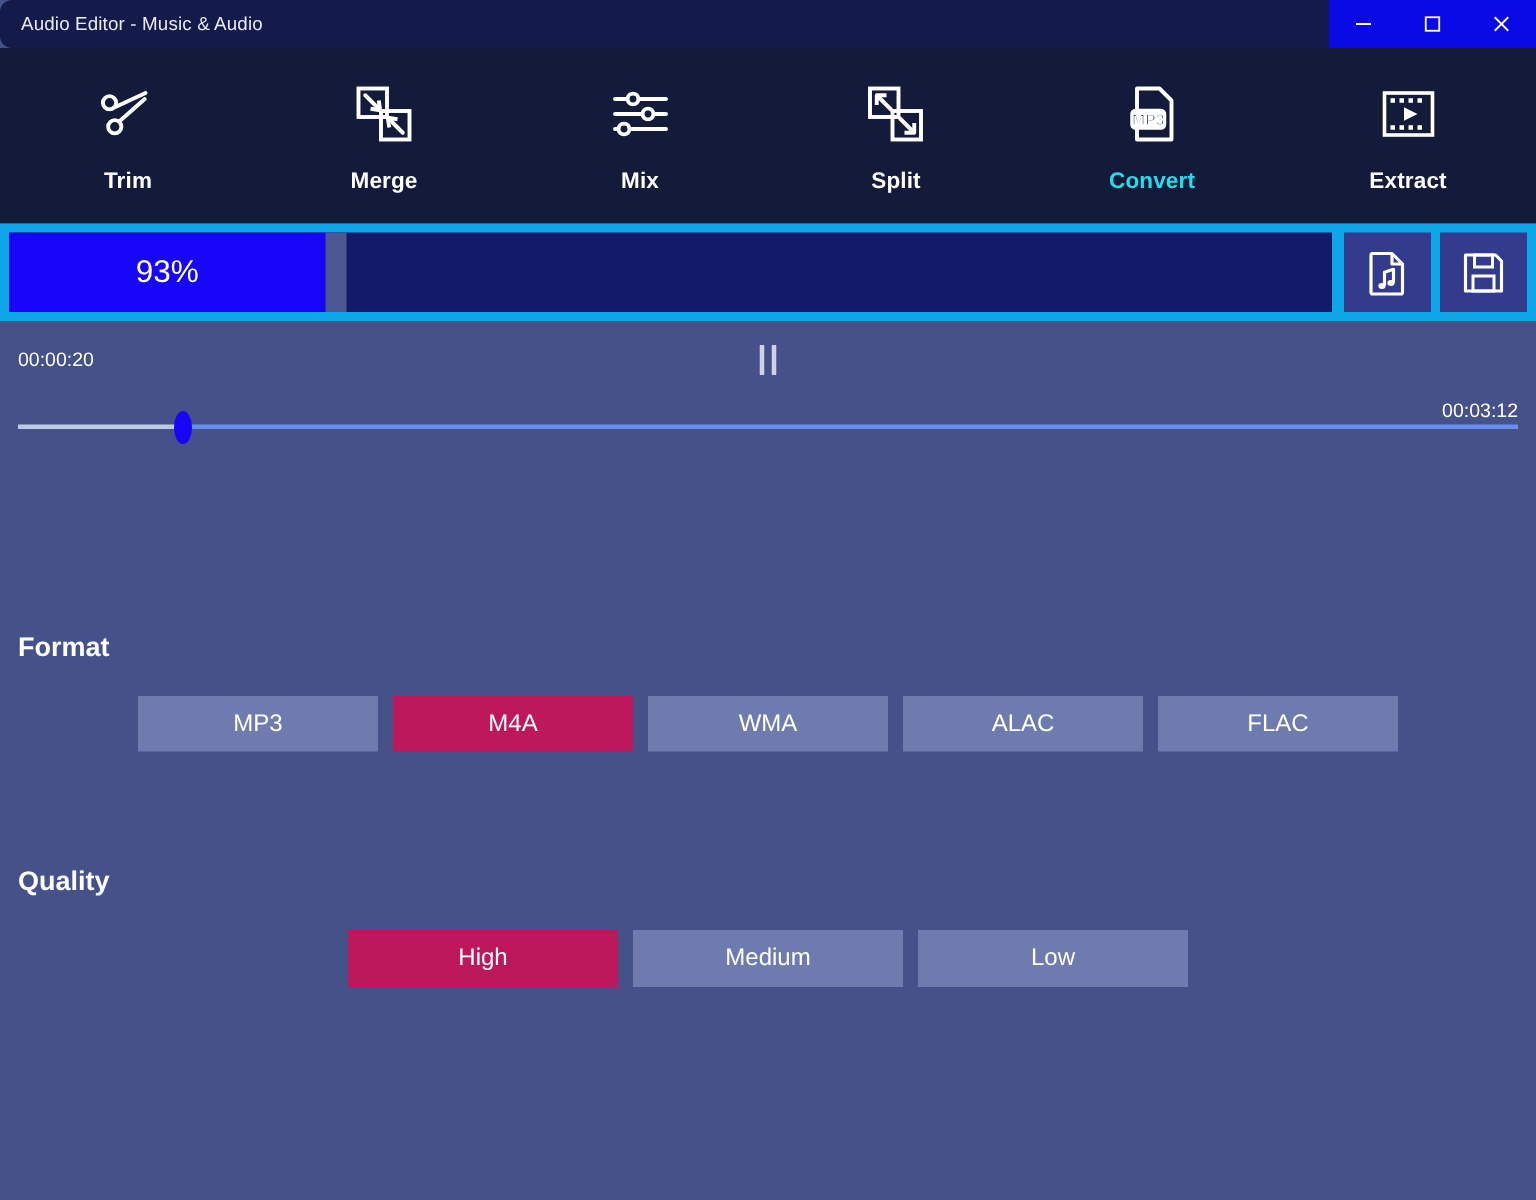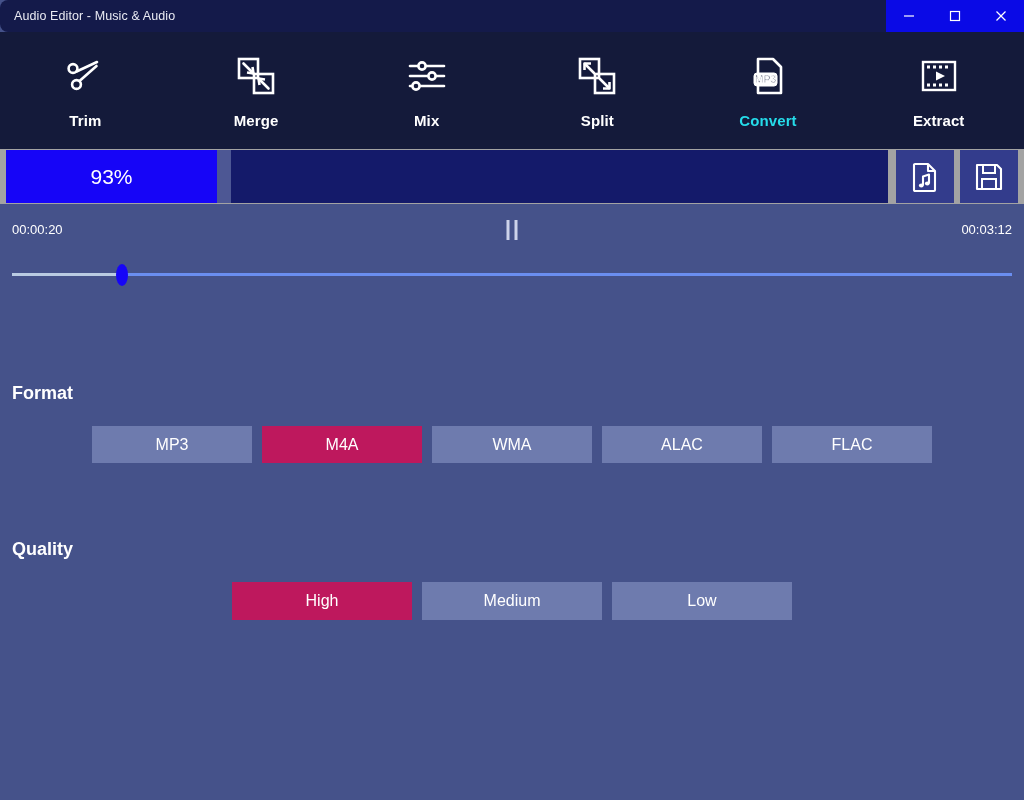--- a/index.html
+++ b/index.html
@@ -49,22 +49,22 @@
   .tool-icon { height: 46px; display: flex; align-items: center; justify-content: center; }
   .tool-label {
     font-size: 15px; font-weight: bold; color: #ffffff;
     letter-spacing: 0.1px;
   }
   .tool.active .tool-label { color: #25dcea; }
   .tool.active .tool-icon svg { fill: #ffffff; stroke: #ffffff; }
 
   
   .progress-strip {
-    height: 55px; width: 100%;
-    background: #a3a3a3;
+    height: 65px; width: 100%;
+    background: #0ea5e9;
     display: flex; align-items: center;
     padding: 8px 6px;
     position: relative;
   }
   .progress-outer {
     flex: 1 1 auto; height: 53px;
     position: relative; background: #141a6a;
     overflow: hidden;
   }
   .progress-fill {
@@ -92,21 +92,21 @@
   .timeline {
     position: relative; height: 45px; width: 100%;
     margin-top: 6px;
     padding-left: 32px;
   }
   .time-left, .time-right {
     position: absolute; top: 12px;
     color: #ffffff; font-size: 13px;
   }
   .time-left { left: 12px; }
-  .time-right { right: 12px; }
+  .time-right { right: 12px; margin-top: 34px; }
   .pause-icon {
     position: absolute; left: 50%; top: 10px;
     transform: translateX(-50%);
     display: flex; gap: 5px;
     cursor: pointer;
   }
   .pause-bar { width: 3px; height: 20px; background: #cdd3ea; }
 
   .slider-row {
     position: relative; height: 34px; width: 100%;
@@ -125,21 +125,21 @@
     width: 12px; height: 22px;
     background: #1605f7; border-radius: 50%;
     cursor: pointer;
   }
 
   
   .section-title {
     color: #ffffff; font-size: 18px; font-weight: bold;
     padding-left: 12px;
   }
-  .format-section { margin-top: 92px; }
+  .format-section { margin-top: 120px; }
   .quality-section { margin-top: 76px; }
 
   .btn-row {
     display: flex; gap: 10px;
     margin-top: 22px;
     padding: 0 12px;
   }
   .fmt-btn {
     width: 160px; height: 37px;
     background: #6e7bae;

